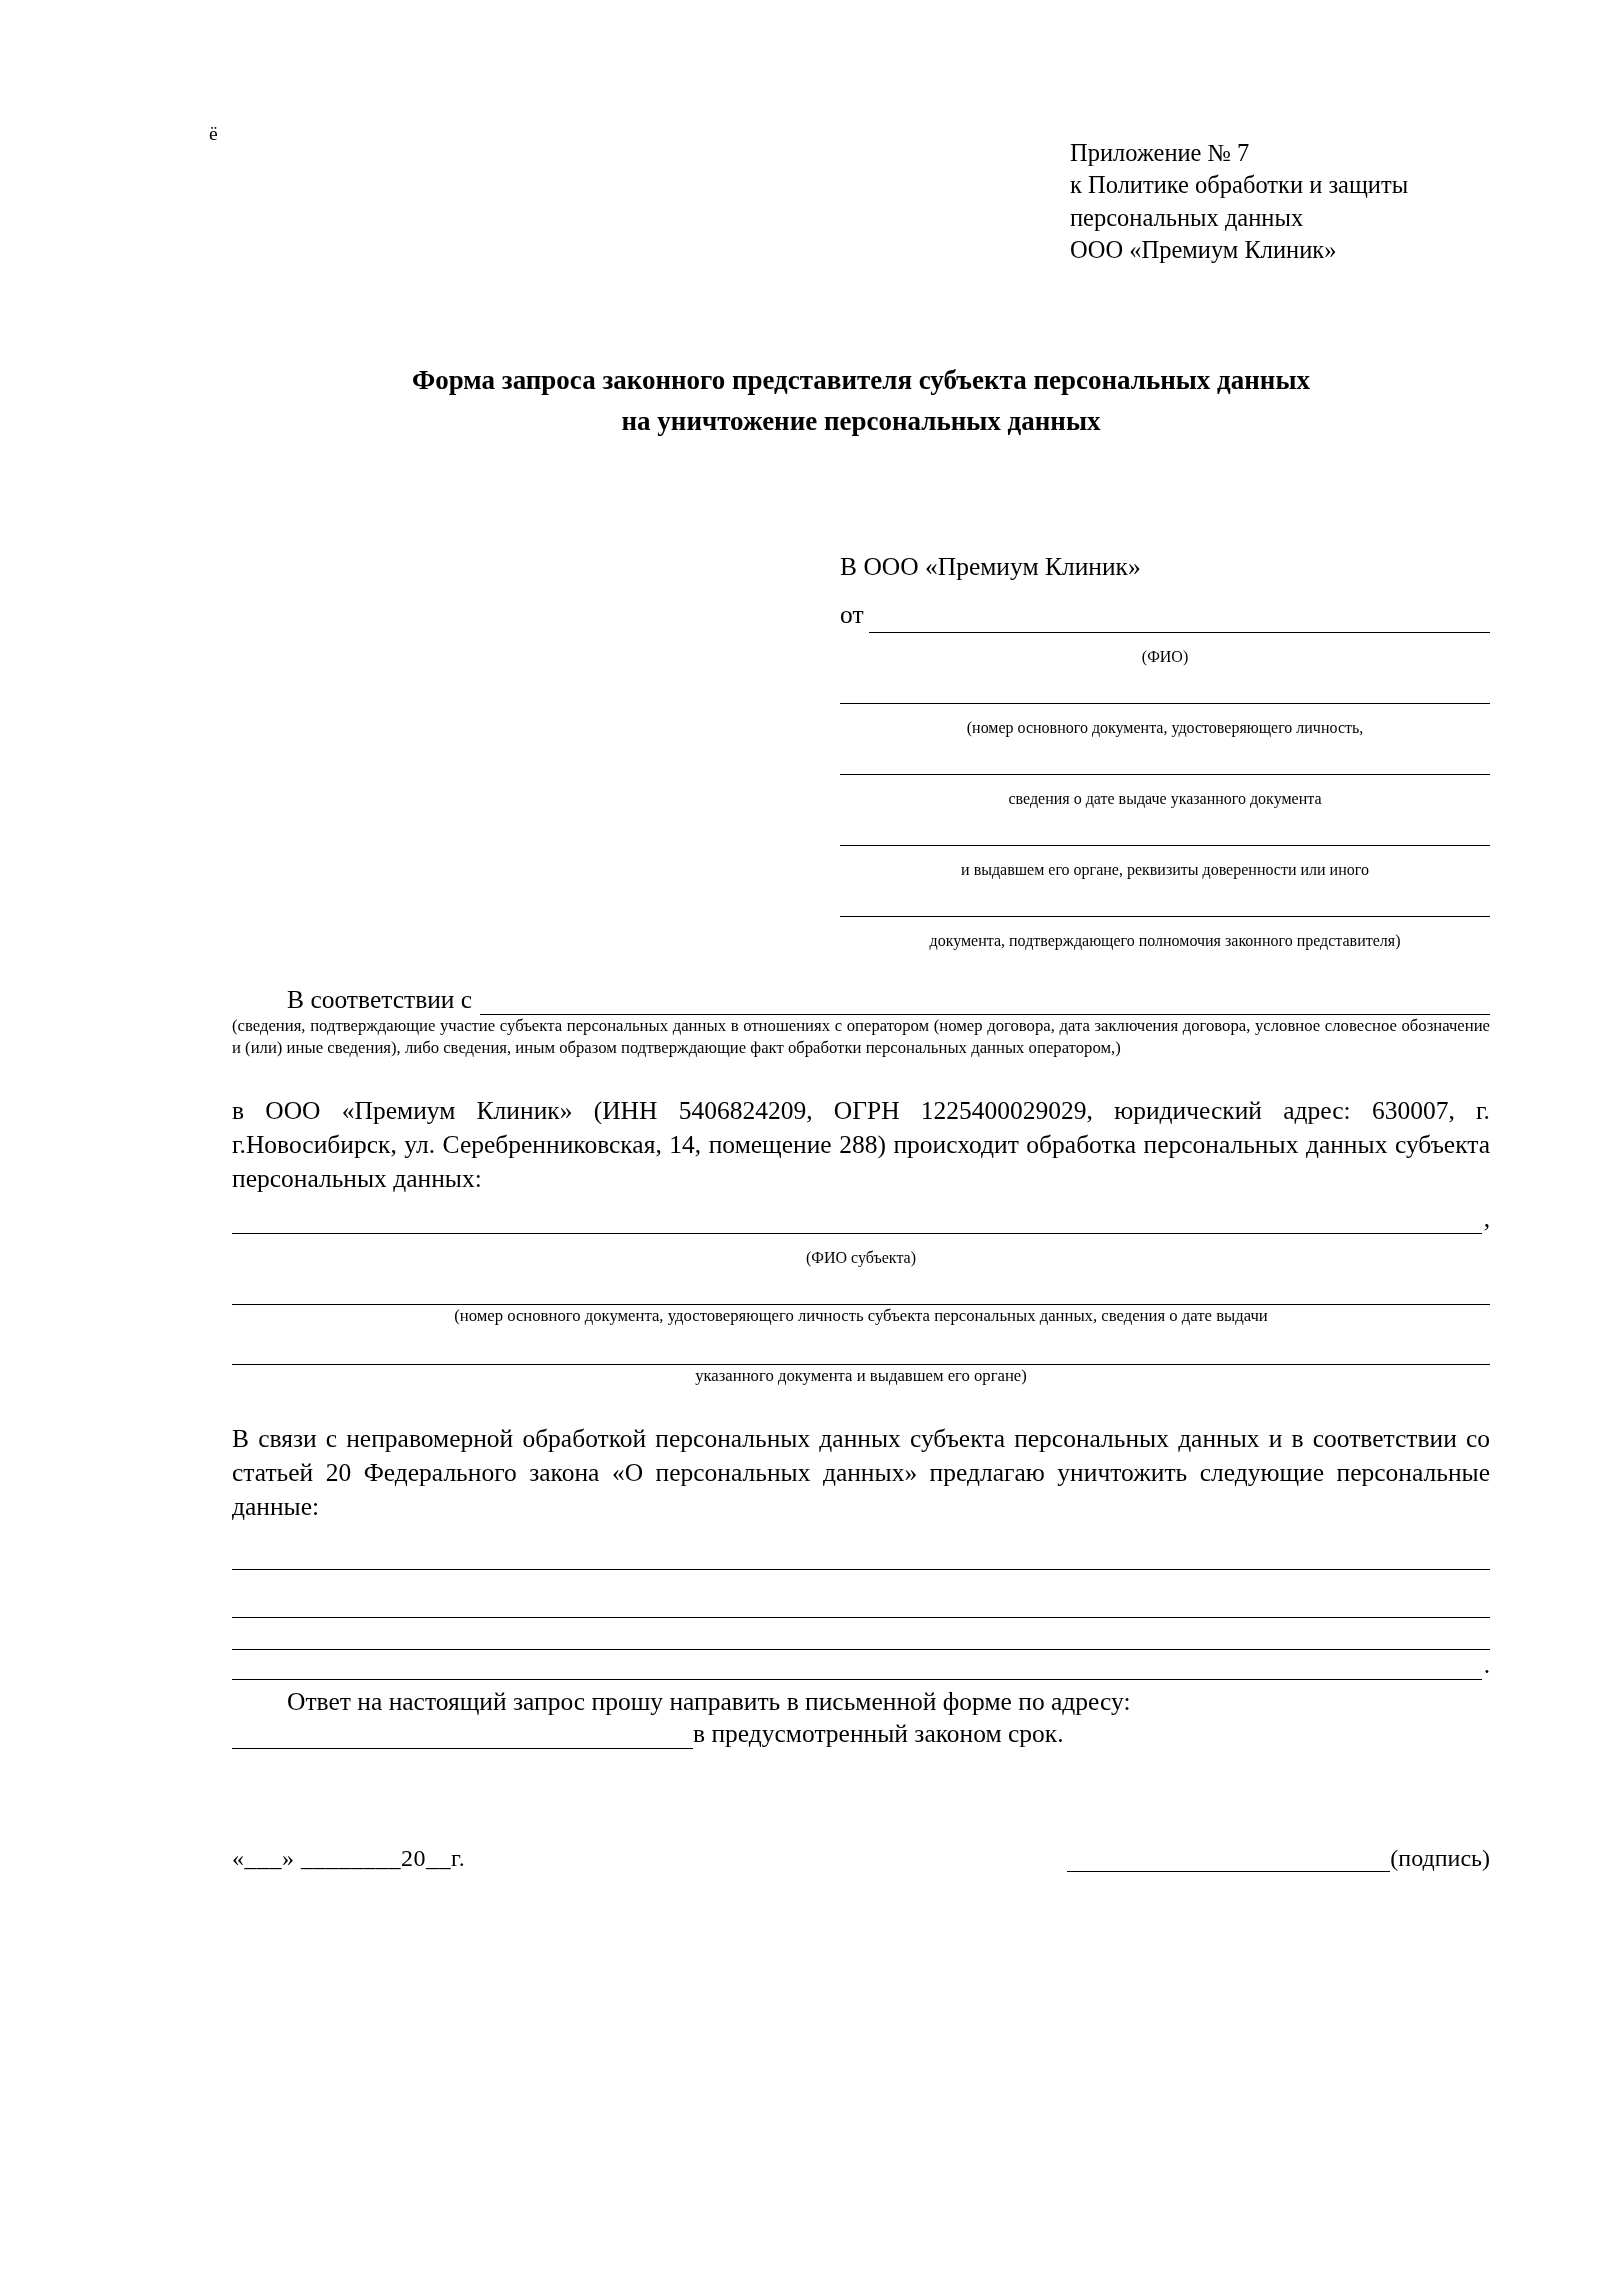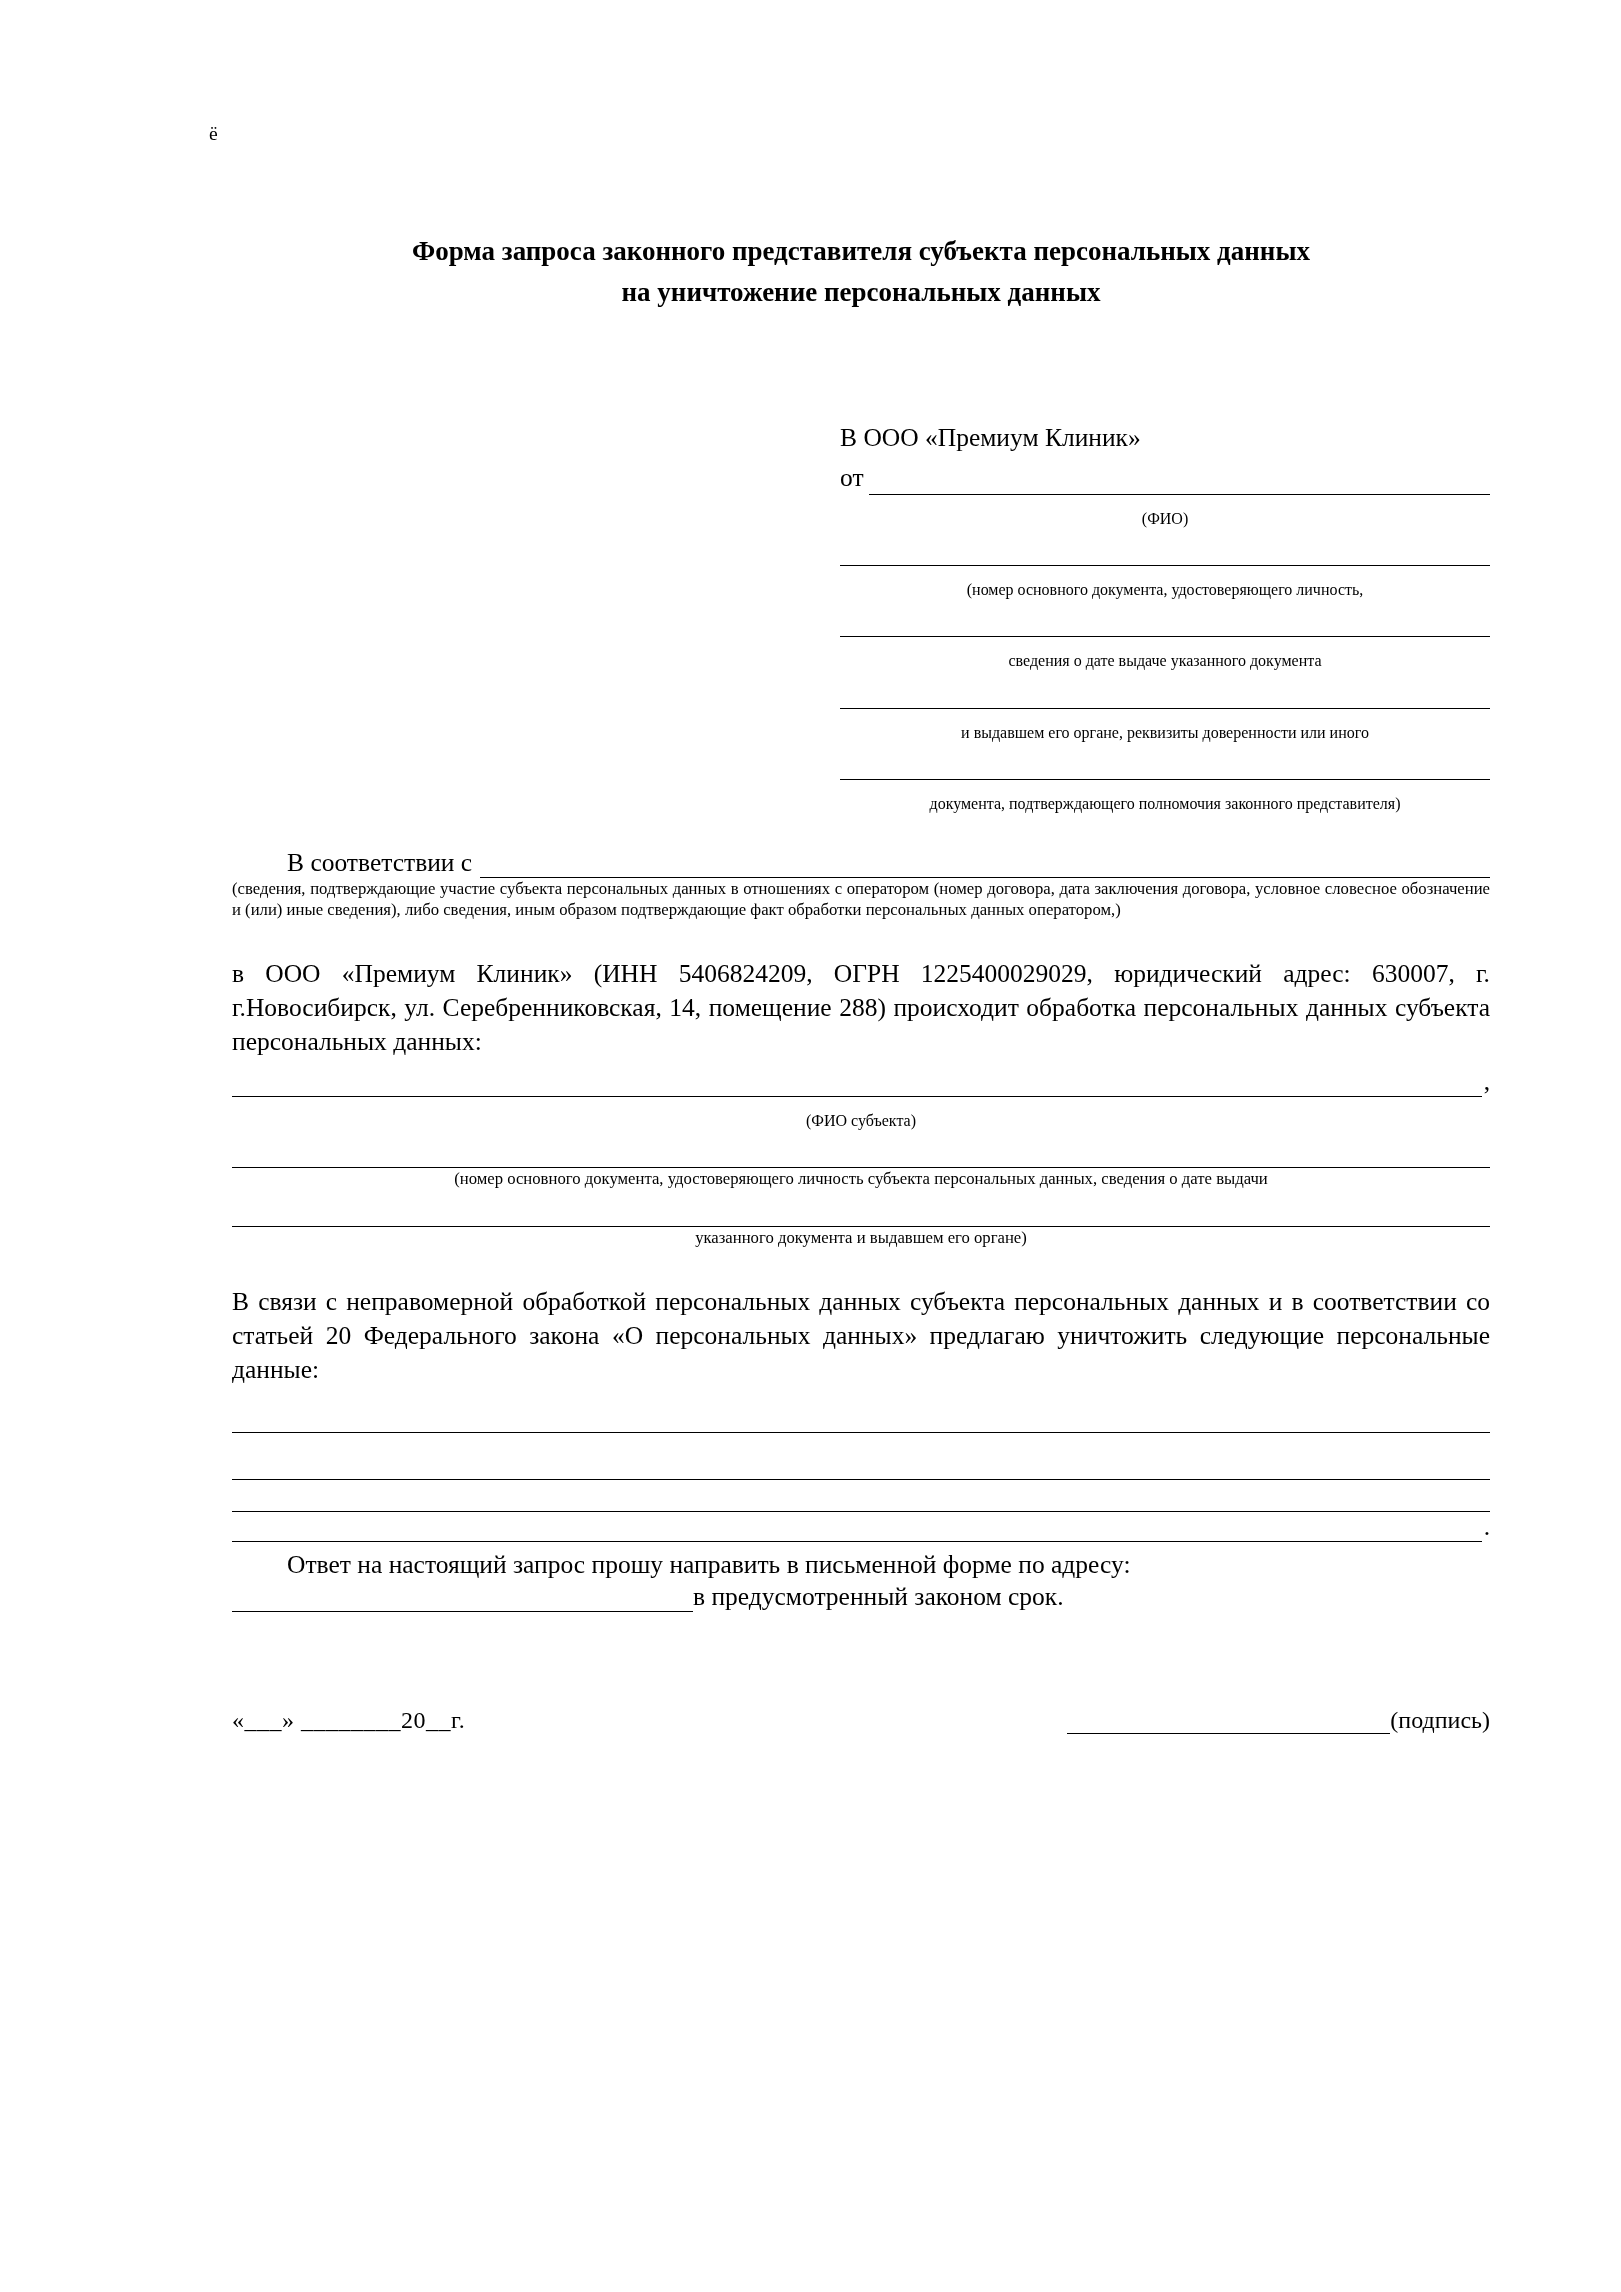--- a/index.html
+++ b/index.html
@@ -59,21 +59,21 @@
     margin-left: 608px;
     font-size: 25.5px;
     line-height: 1.4;
   }
   .addr-line1 { white-space: nowrap; }
   .ot-row {
     display: flex;
     align-items: flex-end;
     margin-top: 3.9px;
   }
-  .ot-label { white-space: nowrap; padding-right: 5.9px; }
+  .ot-label { white-space: nowrap; padding-right: 5.9px; margin-top: 8px; }
   .rule {
     border-bottom: 1.5px solid #000;
     flex: 1 1 auto;
     height: 27.4px;
   }
   .caption {
     font-size: 16px;
     text-align: center;
     line-height: 1.2;
     margin-top: 14px;
@@ -165,20 +165,26 @@
 </style>
 </head>
 <body>
 
 <div class="page">
 
   <div class="stray-mark">ё</div>
 
   <div class="content">
 
+    <div class="doc-header">
+      <div>Приложение № 7</div>
+      <div>к Политике обработки и защиты</div>
+      <div>персональных данных</div>
+      <div>ООО «Премиум Клиник»</div>
+    </div>
 
     <div class="title">
       <div>Форма запроса законного представителя субъекта персональных данных</div>
       <div>на уничтожение персональных данных</div>
     </div>
 
     <div class="addr-block">
       <div class="addr-line1">В ООО «Премиум Клиник»</div>
 
       <div class="ot-row">

